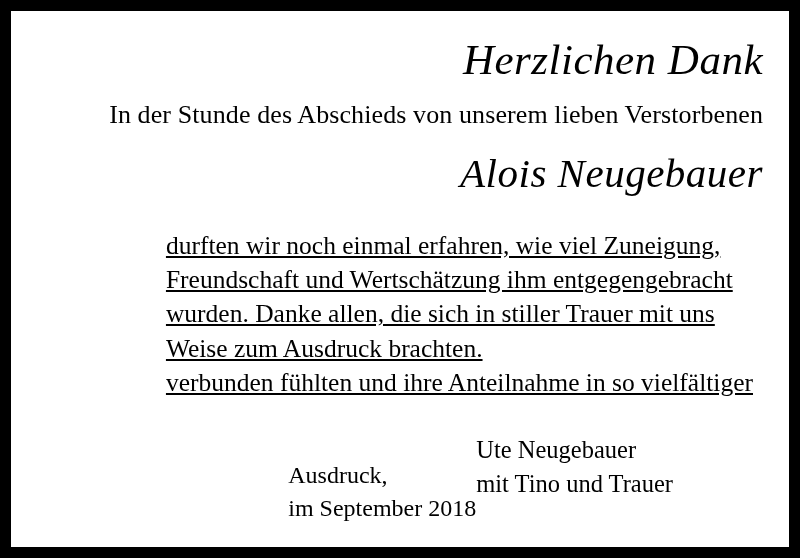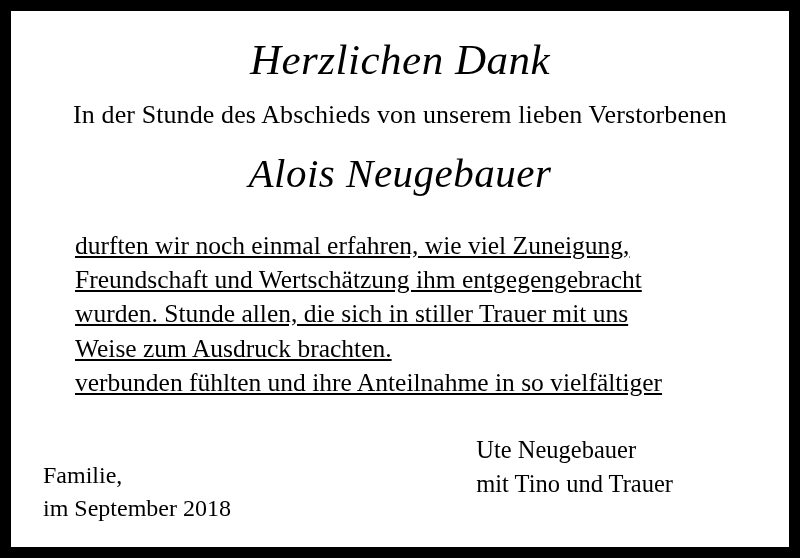--- a/index.html
+++ b/index.html
@@ -23,20 +23,21 @@
   }
   .notice-inner {
     box-sizing: border-box;
     width: 100%;
     height: 100%;
     background: #ffffff;
     border: 2px solid #000000;
     padding: 22px 26px 14px 26px;
     display: flex;
     flex-direction: column;
+    align-items: flex-end;
   }
   .headline {
     text-align: center;
     font-style: italic;
     font-size: 43px;
     line-height: 1.05;
     letter-spacing: 0.5px;
     margin-top: 4px;
   }
   .intro {
@@ -104,33 +105,33 @@
     <div class="name">Alois Neugebauer</div>
 
     <div class="body-text">
       <p>
           <span class="line">durften wir noch einmal erfahren, wie viel Zuneigung,</span>
         </p>
       <p>
           <span class="line">Freundschaft und Wertschätzung ihm entgegengebracht</span>
         </p>
       <p>
-          <span class="line">wurden. Stunde allen, die sich in stiller Trauer mit uns</span>
+          <span class="line">wurden. Danke allen, die sich in stiller Trauer mit uns</span>
         </p>
       <p>
           <span class="line">Weise zum Ausdruck brachten.</span>
         </p>
       <p>
           <span class="line">verbunden fühlten und ihre Anteilnahme in so vielfältiger</span>
         </p>
     </div>
 
     <div class="footer">
       <div class="place-block">
-        <span class="line">Familie,</span>
+        <span class="line">Ausdruck,</span>
         <span class="line">im September 2018</span>
       </div>
       <div class="signature-block">
         <span class="line">Ute Neugebauer</span>
         <span class="line">mit Tino und Trauer</span>
       </div>
     </div>
 
   </div>
 </div>

